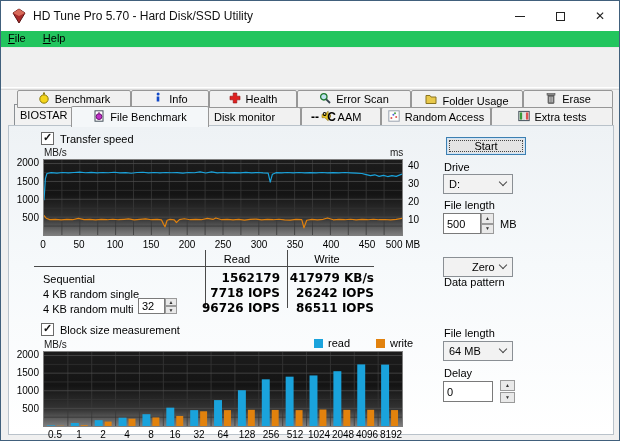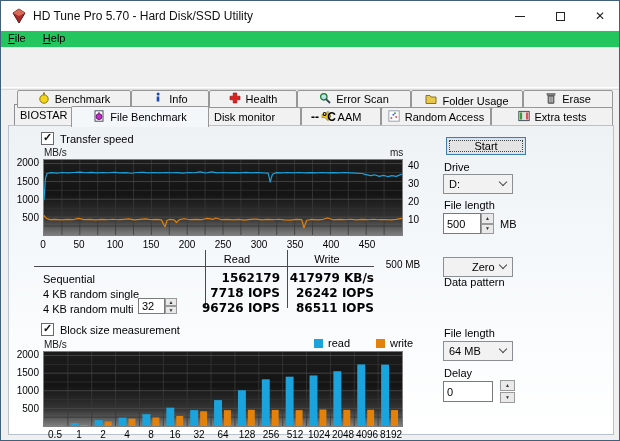--- a/index.html
+++ b/index.html
@@ -316,21 +316,21 @@
       <span style="left: 0px;">0</span>
       <span style="left: 36px;">50</span>
       <span style="left: 72px;">100</span>
       <span style="left: 108px;">150</span>
       <span style="left: 144px;">200</span>
       <span style="left: 180px;">250</span>
       <span style="left: 216px;">300</span>
       <span style="left: 252px;">350</span>
       <span style="left: 288px;">400</span>
       <span style="left: 324px;">450</span>
-      <span style="left: 360px; margin-top: 20px;">500 MB</span>
+      <span style="left: 360px;">500 MB</span>
     </div>
 
   <span class="lbl" style="left:206px; top:252px; width:60px; text-align:center;">Read</span>
   <span class="lbl" style="left:296px; top:252px; width:60px; text-align:center;">Write</span>
   <div class="tline" style="left:33px; top:265px; width:340px; height:1px;"></div>
   <div class="tline" style="left:204px; top:249px; width:1px; height:58px;"></div>
   <div class="tline" style="left:286px; top:249px; width:1px; height:58px;"></div>
 
   <span class="lbl" style="left:42px; top:272px;">Sequential</span>
   <span class="num" style="left:180px; top:270px; width:99px;">1562179</span>

